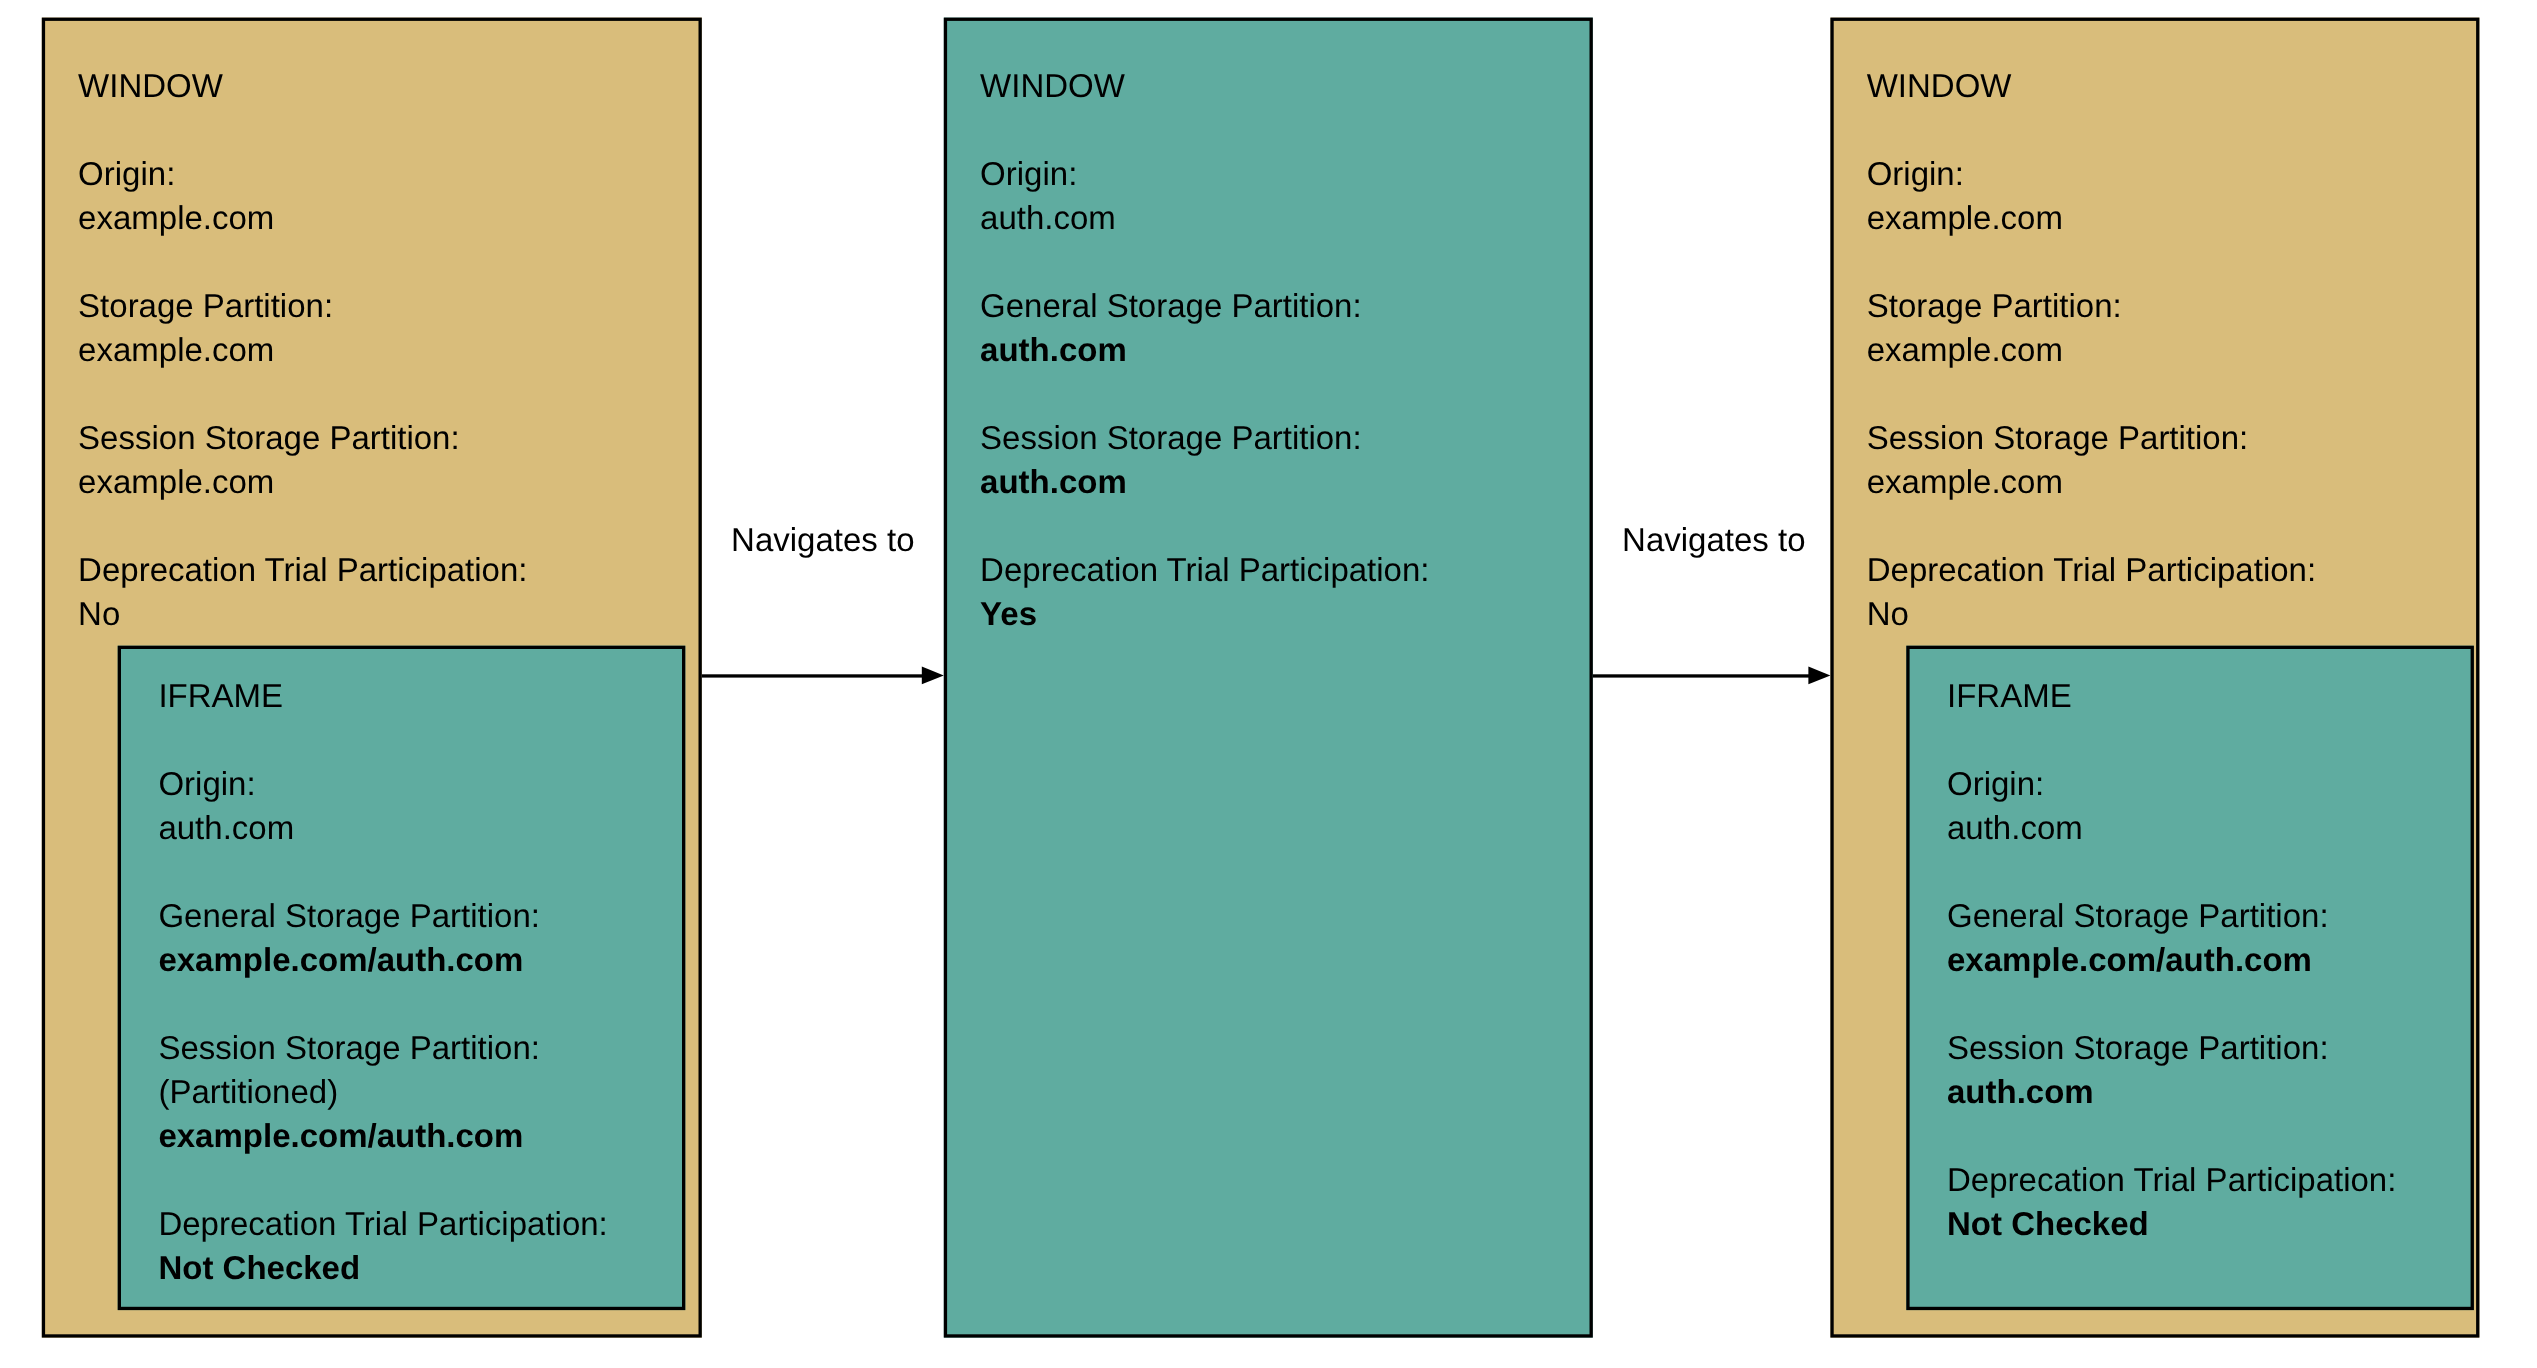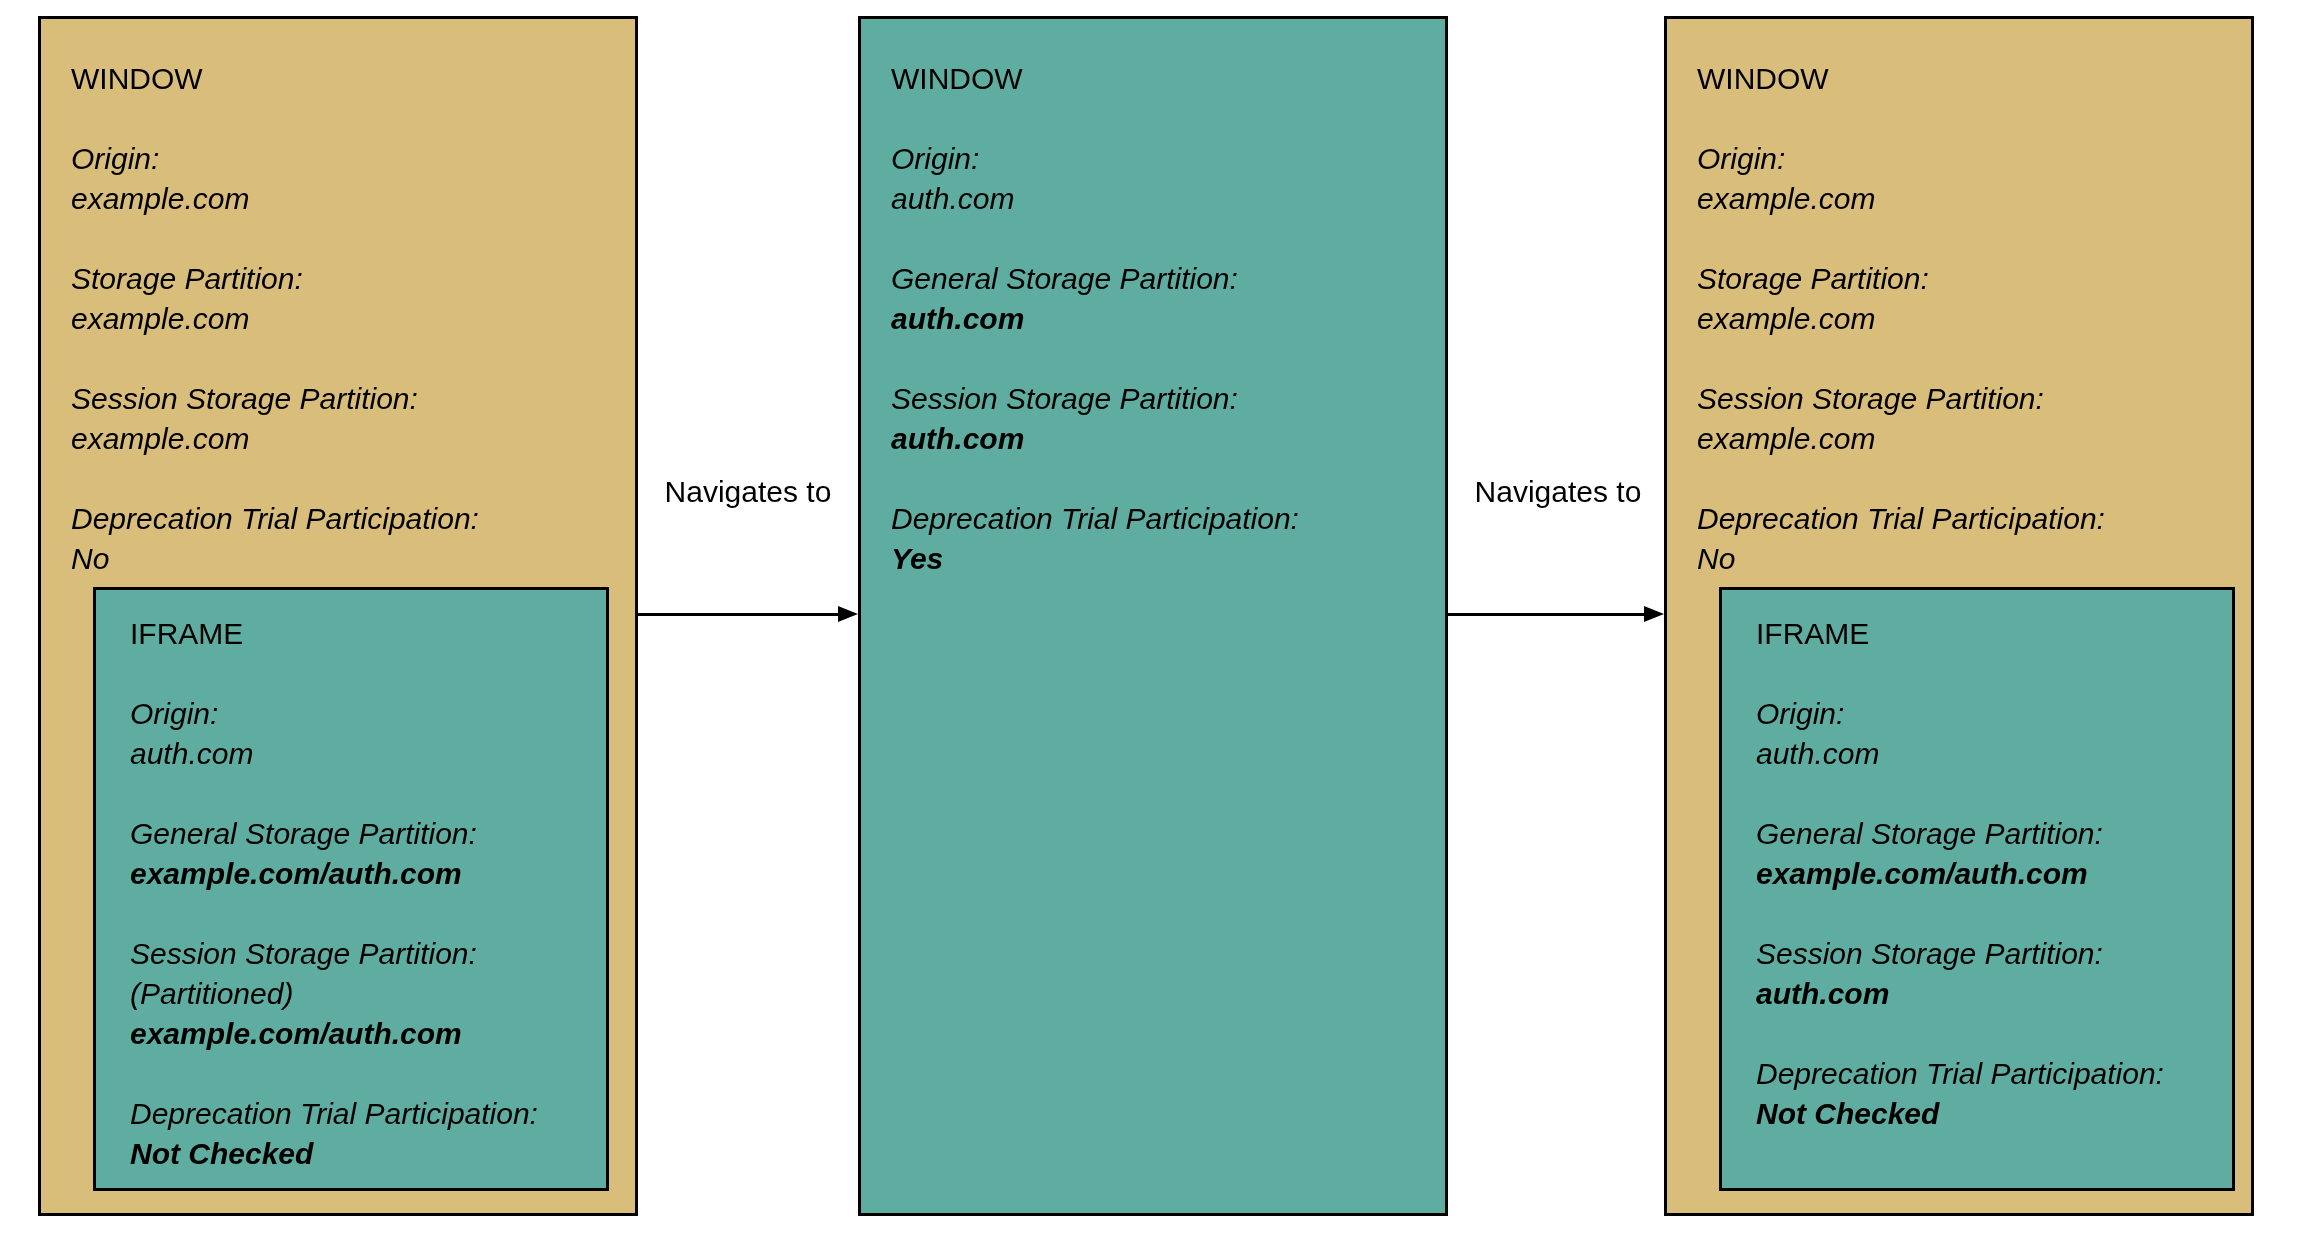--- a/index.html
+++ b/index.html
@@ -23,25 +23,25 @@
     border: 3px solid #000000;
     box-sizing: border-box;
     padding: 40px 24px 0 30px;
     font-size: 30px;
     line-height: 40px;
   }
   .box.tan  { background: #d9bd7b; }
   .box.teal { background: #5faca0; }
   .box-title { margin-bottom: 40px; }
   .field { margin-bottom: 40px; }
-  .line { white-space: nowrap; font-style: italic; }
+  .line { white-space: nowrap; }
   .bold { font-weight: bold; }
   .iframe-box {
     position: absolute;
-    left: 52px;
+    left: 66px;
     top: 568px;
     width: 516px;
     height: 604px;
     border: 3px solid #000000;
     box-sizing: border-box;
     padding: 24px 16px 0 34px;
     background: #5faca0;
   }
   .connector-label {
     position: absolute;

